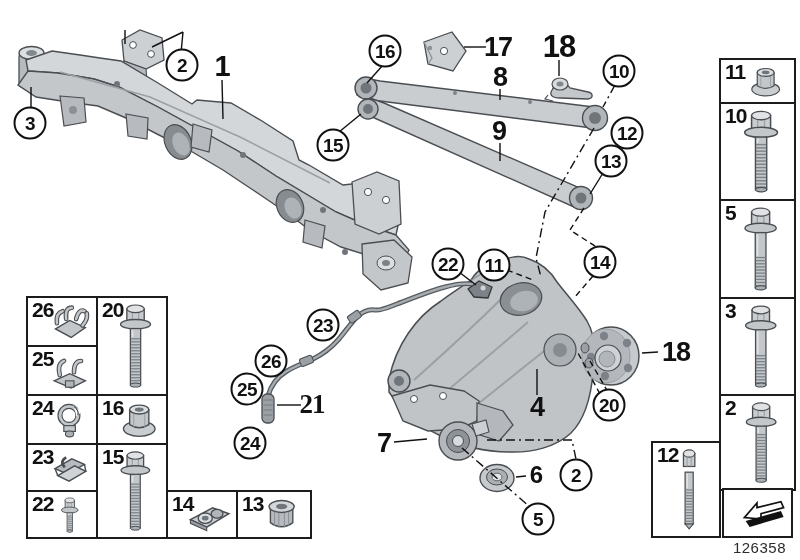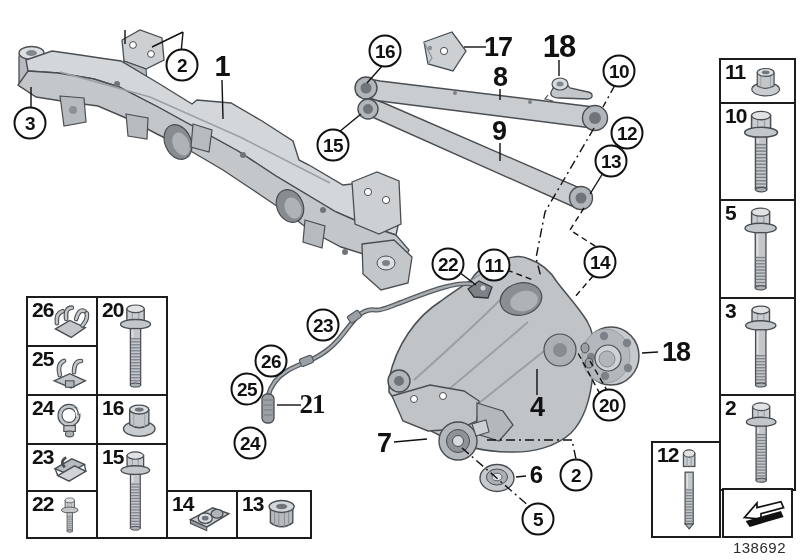--- a/index.html
+++ b/index.html
@@ -538,14 +538,14 @@
       <div class="part-box sm" style="left: 722px; top: 488px; width: 71px; height: 50px;">
         <div class="ic">
           <svg viewBox="0 0 70 48" xmlns="http://www.w3.org/2000/svg">
             <path d="M5,31 L24,9 L24,16 L60,7 L64,16 L30,25 L30,33 Z" fill="#fff" stroke="#111" stroke-width="2.5"></path>
             <path d="M7,36 L60,21 L64,30 L13,45 Z" fill="#111"></path>
           </svg>
         </div>
       </div>
     </div>
 
-  <div id="footer-number">138692</div>
+  <div id="footer-number">126358</div>
 </div>
 
 </body></html>

